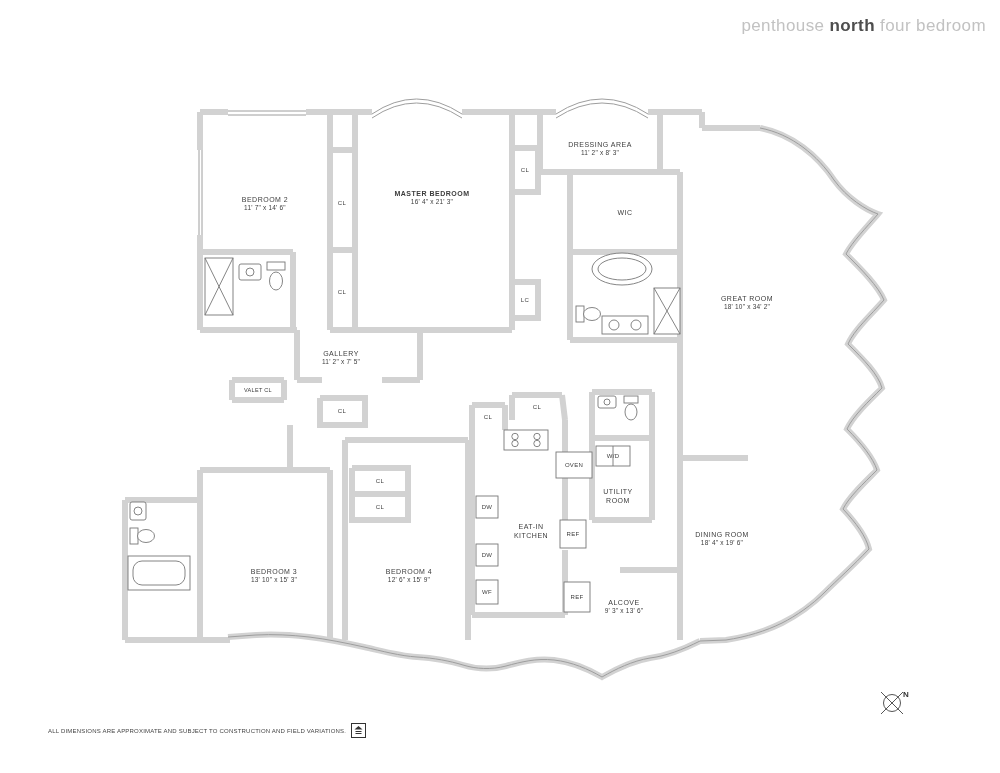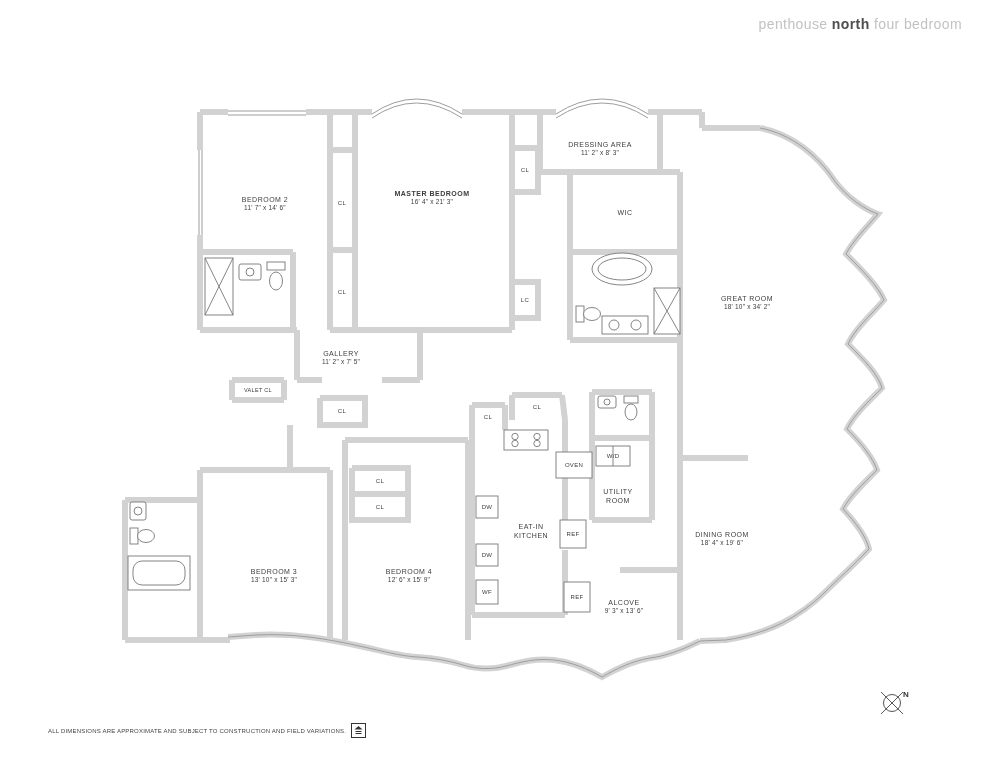--- a/index.html
+++ b/index.html
@@ -1,20 +1,20 @@
 <!DOCTYPE html>
 <html><head>
 <meta charset="utf-8">
 <style>
   html,body{margin:0;padding:0;background:#ffffff;}
   #page{position:relative;width:1000px;height:773px;background:#ffffff;overflow:hidden;
         font-family:"Liberation Sans", sans-serif;}
   svg{position:absolute;left:0;top:0;}
   
-  #title{position:absolute;top:16px;right:38px;font-size:14px;letter-spacing:.4px;white-space:nowrap;text-align:center;}
+  #title{position:absolute;top:16px;right:14px;font-size:17px;letter-spacing:.4px;white-space:nowrap;text-align:center;}
   #title .lt{color:#c2c2c2;font-weight:400;}
   #title .bd{color:#4e4e4e;font-weight:700;}
   
   .room{position:absolute;transform:translate(-50%,-50%);text-align:center;white-space:nowrap;color:#3c3c3c;z-index:5;}
   .room .rn{font-size:7px;letter-spacing:.5px;font-weight:400;}
   .room.bold .rn{font-weight:700;}
   .room .rd{font-size:6.5px;letter-spacing:.2px;margin-top:1px;}
   .room.wrap{white-space:normal;width:50px;line-height:1.3;}
   
   .fx{position:absolute;transform:translate(-50%,-50%);font-size:6px;letter-spacing:.3px;color:#3c3c3c;white-space:nowrap;z-index:5;}

